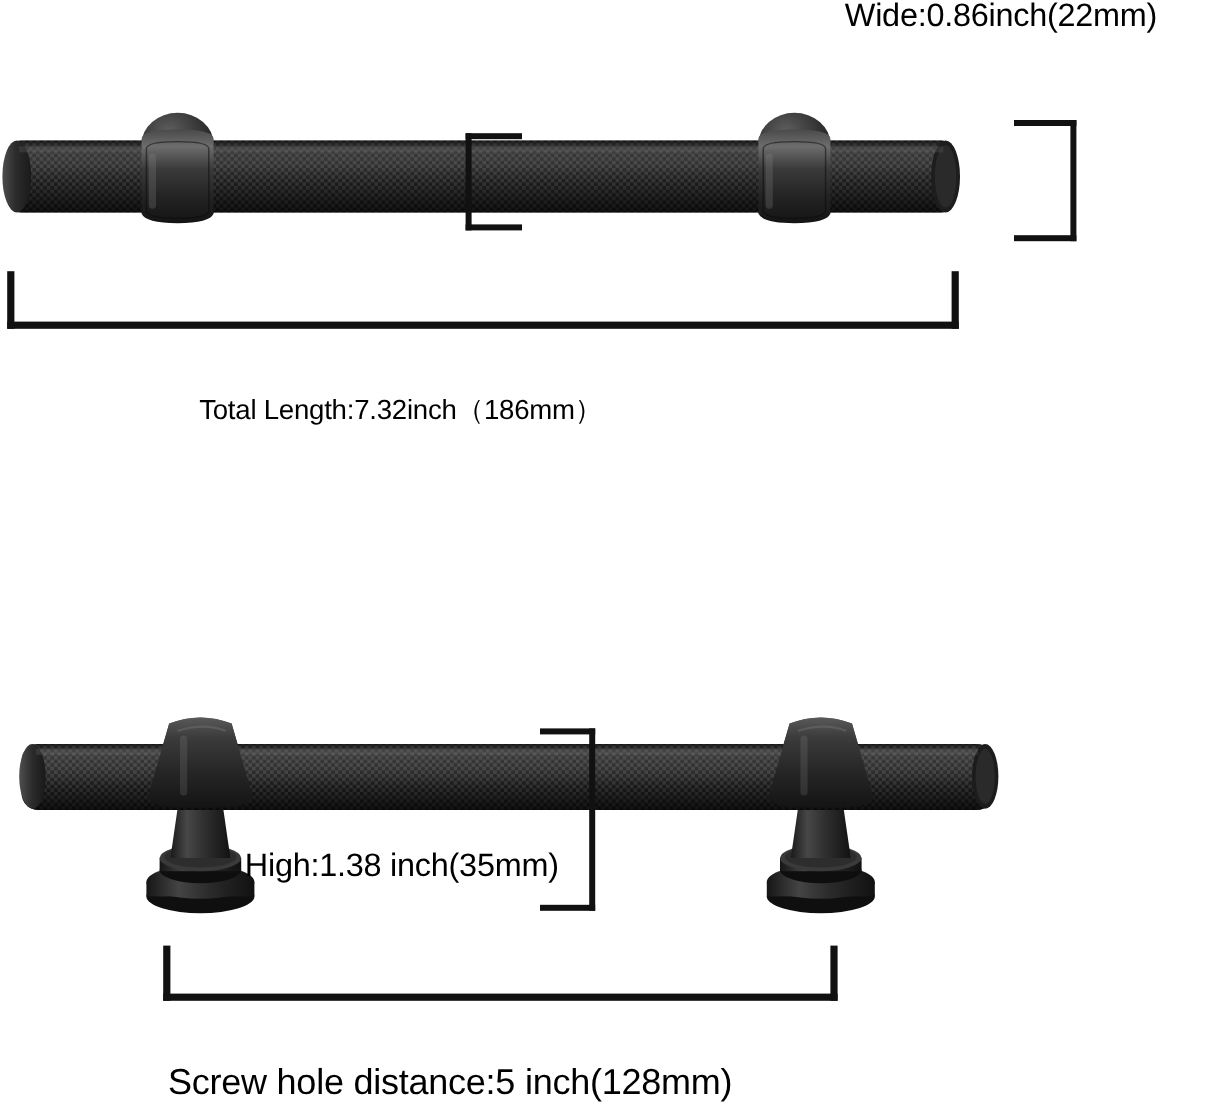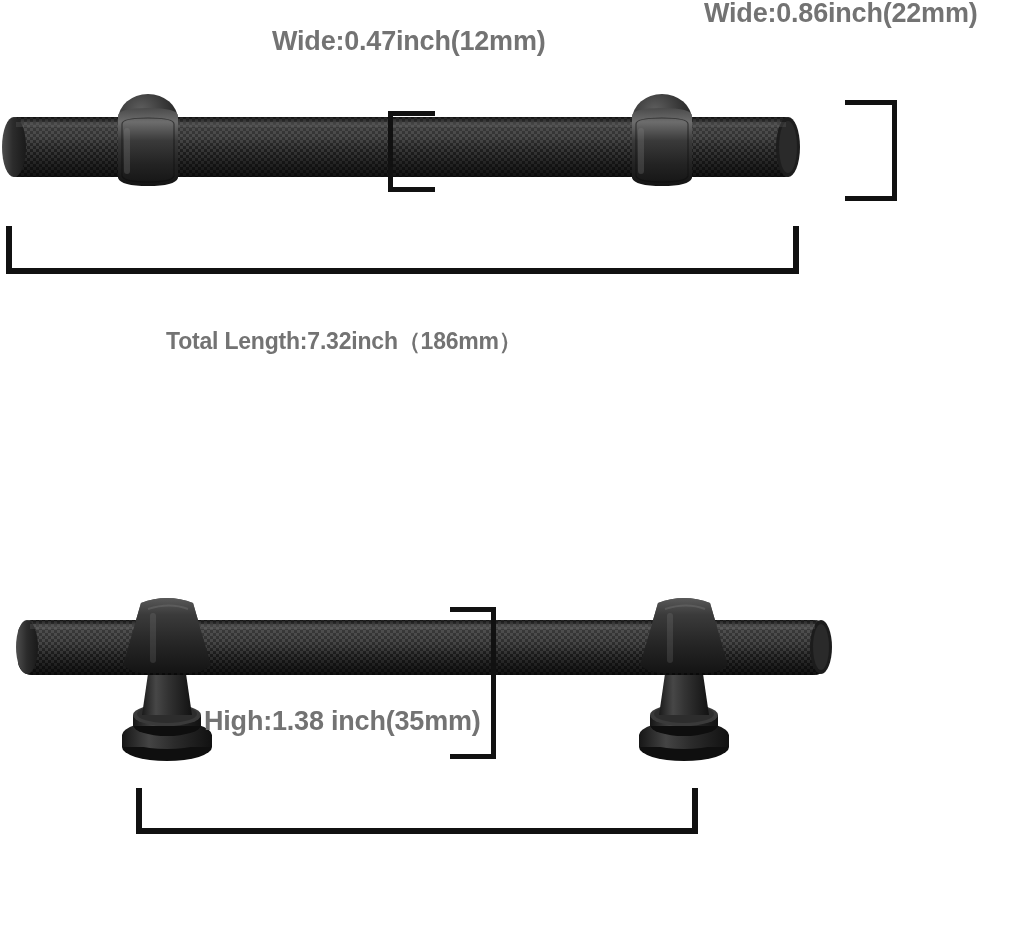--- a/index.html
+++ b/index.html
@@ -16,22 +16,22 @@
     color: #000000;
   }
   .stage {
     position: absolute;
     left: 0; top: 0;
     width: 1024px;
     height: 926px;
   }
   .label {
     position: absolute;
-    font-weight: bold;
-    color: #737373;
+    font-weight: normal;
+    color: #000000;
     white-space: nowrap;
     letter-spacing: -0.2px;
     line-height: 1;
   }
   #label-wide-12 { left: 272px; top: 28px; font-size: 27px; }
   #label-wide-22 { left: 704px; top: 0px;  font-size: 27px; }
   #label-total   { left: 166px; top: 330px; font-size: 23px; }
   #label-high    { left: 204px; top: 708px; font-size: 27px; text-align: center; }
   #label-screw   { left: 140px; top: 888px; font-size: 30px; }
 
@@ -252,22 +252,22 @@
       </g>
     </svg>
   </div>
 
   <div class="bracket" id="bracket-bar-width"></div>
   <div class="bracket" id="bracket-bar-height"></div>
   <div class="bracket" id="bracket-total-length"></div>
   <div class="bracket" id="bracket-height"></div>
   <div class="bracket" id="bracket-screw-distance"></div>
 
-  <div class="label" id="label-wide-12">Wide:0.47inch(12mm)</div>
 
   <div class="label" id="label-wide-22">Wide:0.86inch(22mm)</div>
 
   <div class="label" id="label-total">Total Length:7.32inch（186mm）</div>
 
   <div class="label" id="label-high">High:1.38 inch(35mm)</div>
 
+  <div class="label" id="label-screw">Screw hole distance:5 inch(128mm)</div>
 
 </div>
 
 </body></html>

